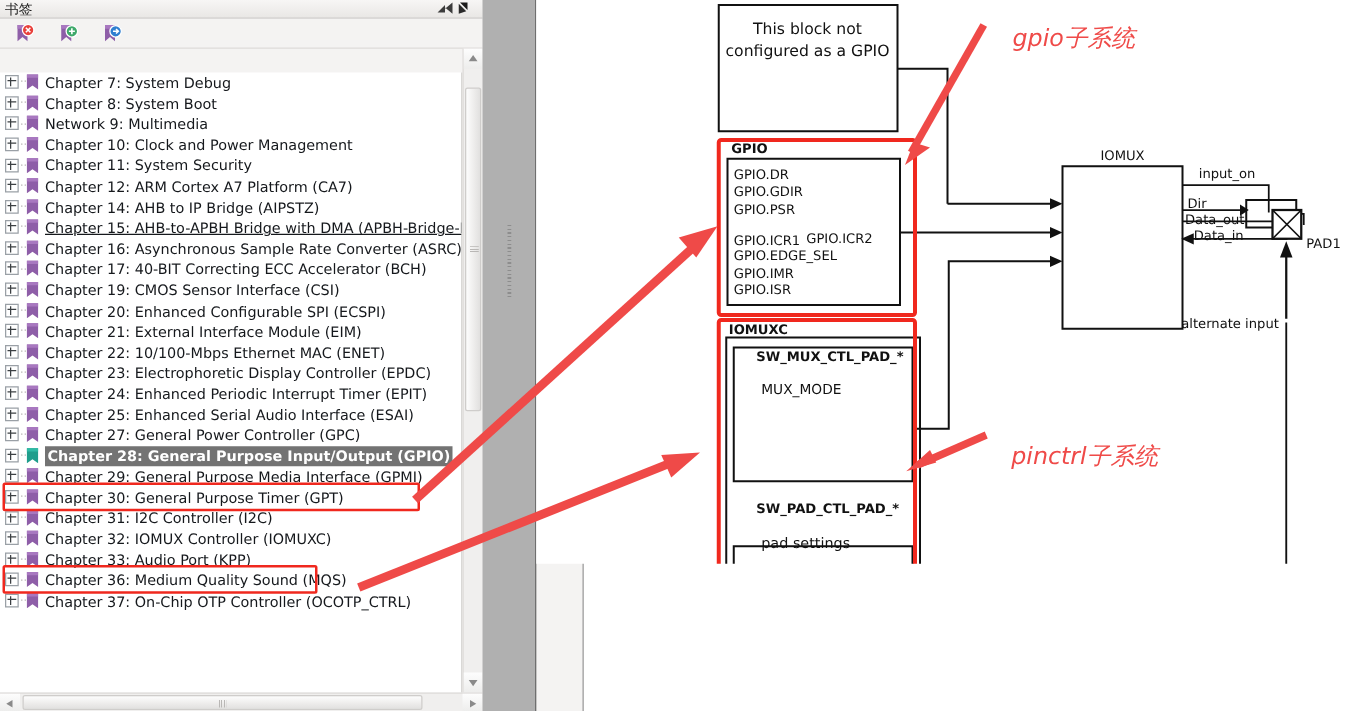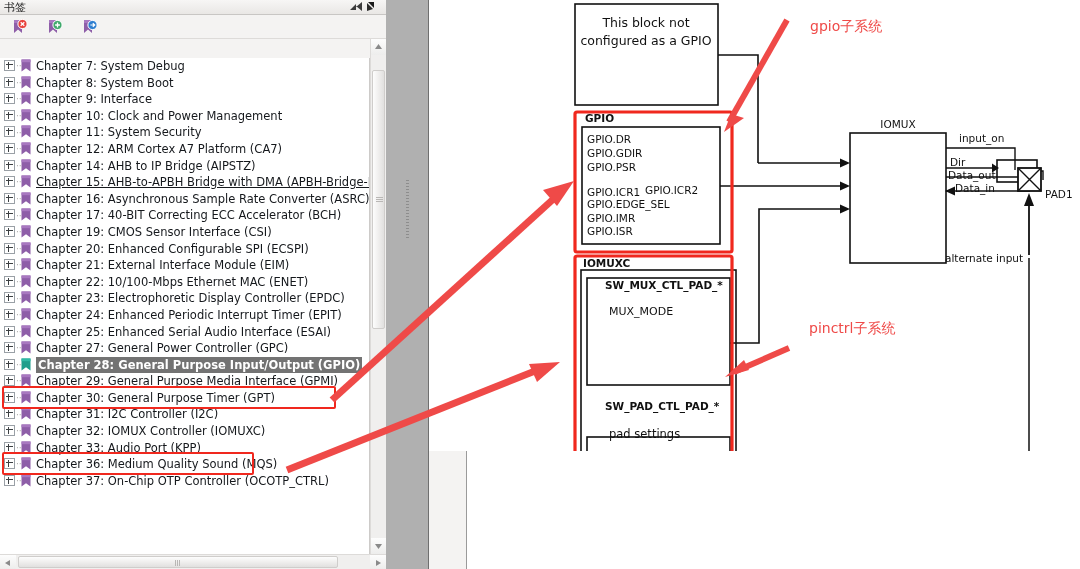--- a/index.html
+++ b/index.html
@@ -73,22 +73,22 @@
   #splitter{position:absolute;left:386px;top:0;width:43px;height:569px;
       background:#b0b0b0;border-right:1px solid #6f6f6f;box-sizing:border-box;}
   #splitter-grip{position:absolute;left:50%;margin-left:-1px;top:180px;width:3px;
       height:60px;
       background:repeating-linear-gradient(#8d8d8d 0 1px,transparent 1px 3px);}
 
   
   #diagram{position:absolute;left:429px;top:0;width:651px;height:451px;
       background:#ffffff;overflow:hidden;}
   #diagram svg{position:absolute;left:0;top:0;}
-  .anno{position:absolute;color:#ef4a48;font-size:14px;white-space:nowrap;
-      font-family:"DejaVu Sans",sans-serif;}
+  .anno{position:absolute;color:#ef4a48;font-size:19px;white-space:nowrap;
+      font-family:"DejaVu Sans",sans-serif;font-style:italic;}
 </style>
 </head>
 <body>
 
 <div id="bookmark-panel">
 
   <div id="panel-titlebar">
     <span id="panel-title">书签</span>
     <span id="panel-collapse-icons">
       <svg width="34" height="13" viewBox="0 0 34 13">
@@ -131,21 +131,21 @@
             <path d="M0.5 0.5 L9.5 0.5 L9.5 12.5 L5 9.3 L0.5 12.5 Z" fill="#8e5ea8"></path>
             <path d="M0.5 0.5 L9.5 0.5 L9.5 3.2 L0.5 3.2 Z" fill="#a878c0"></path>
           </svg></span><span class="bm-label">Chapter 7: System Debug</span></div>
       <div class="bm-row"><span class="bm-plus"></span><span class="bm-dots">··</span><span class="bm-flag"><svg width="10" height="13" viewBox="0 0 10 13">
             <path d="M0.5 0.5 L9.5 0.5 L9.5 12.5 L5 9.3 L0.5 12.5 Z" fill="#8e5ea8"></path>
             <path d="M0.5 0.5 L9.5 0.5 L9.5 3.2 L0.5 3.2 Z" fill="#a878c0"></path>
           </svg></span><span class="bm-label">Chapter 8: System Boot</span></div>
       <div class="bm-row"><span class="bm-plus"></span><span class="bm-dots">··</span><span class="bm-flag"><svg width="10" height="13" viewBox="0 0 10 13">
             <path d="M0.5 0.5 L9.5 0.5 L9.5 12.5 L5 9.3 L0.5 12.5 Z" fill="#8e5ea8"></path>
             <path d="M0.5 0.5 L9.5 0.5 L9.5 3.2 L0.5 3.2 Z" fill="#a878c0"></path>
-          </svg></span><span class="bm-label">Chapter 9: Interface</span></div>
+          </svg></span><span class="bm-label">Network 9: Multimedia</span></div>
       <div class="bm-row"><span class="bm-plus"></span><span class="bm-dots">··</span><span class="bm-flag"><svg width="10" height="13" viewBox="0 0 10 13">
             <path d="M0.5 0.5 L9.5 0.5 L9.5 12.5 L5 9.3 L0.5 12.5 Z" fill="#8e5ea8"></path>
             <path d="M0.5 0.5 L9.5 0.5 L9.5 3.2 L0.5 3.2 Z" fill="#a878c0"></path>
           </svg></span><span class="bm-label">Chapter 10: Clock and Power Management</span></div>
       <div class="bm-row"><span class="bm-plus"></span><span class="bm-dots">··</span><span class="bm-flag"><svg width="10" height="13" viewBox="0 0 10 13">
             <path d="M0.5 0.5 L9.5 0.5 L9.5 12.5 L5 9.3 L0.5 12.5 Z" fill="#8e5ea8"></path>
             <path d="M0.5 0.5 L9.5 0.5 L9.5 3.2 L0.5 3.2 Z" fill="#a878c0"></path>
           </svg></span><span class="bm-label">Chapter 11: System Security</span></div>
       <div class="bm-row"><span class="bm-plus"></span><span class="bm-dots">··</span><span class="bm-flag"><svg width="10" height="13" viewBox="0 0 10 13">
             <path d="M0.5 0.5 L9.5 0.5 L9.5 12.5 L5 9.3 L0.5 12.5 Z" fill="#8e5ea8"></path>
@@ -406,21 +406,21 @@
       <text x="526" y="536" font-size="10.5">Data_in</text>
 
       <text x="616" y="198" font-size="10.5">PAD1</text>
       <text x="616" y="542" font-size="10.5">PAD2</text>
 
       <text x="516" y="262" font-size="10.5">alternate input</text>
     </g>
   </svg>
 
   <div class="anno" id="anno-gpio" style="left:381px;top:18px;">gpio子系统</div>
-  <div class="anno" id="anno-pinctrl" style="left:380px;top:320px;">pinctrl子系统</div>
+  <div class="anno" id="anno-pinctrl" style="left:380px;top:352px;">pinctrl子系统</div>
 </div>
 
 <svg id="cross-arrows" style="position:absolute;left:0;top:0;width:1080px;height:569px;pointer-events:none;">
   <g stroke="#ef4a48" stroke-width="7" fill="none">
     <path d="M332 400 L560 193"></path>
     <path d="M287 470 L545 367"></path>
   </g>
   <g fill="#ef4a48">
     <path d="M574 181 L543 190 L557 206 Z"></path>
     <path d="M560 362 L529 364 L537 382 Z"></path>

